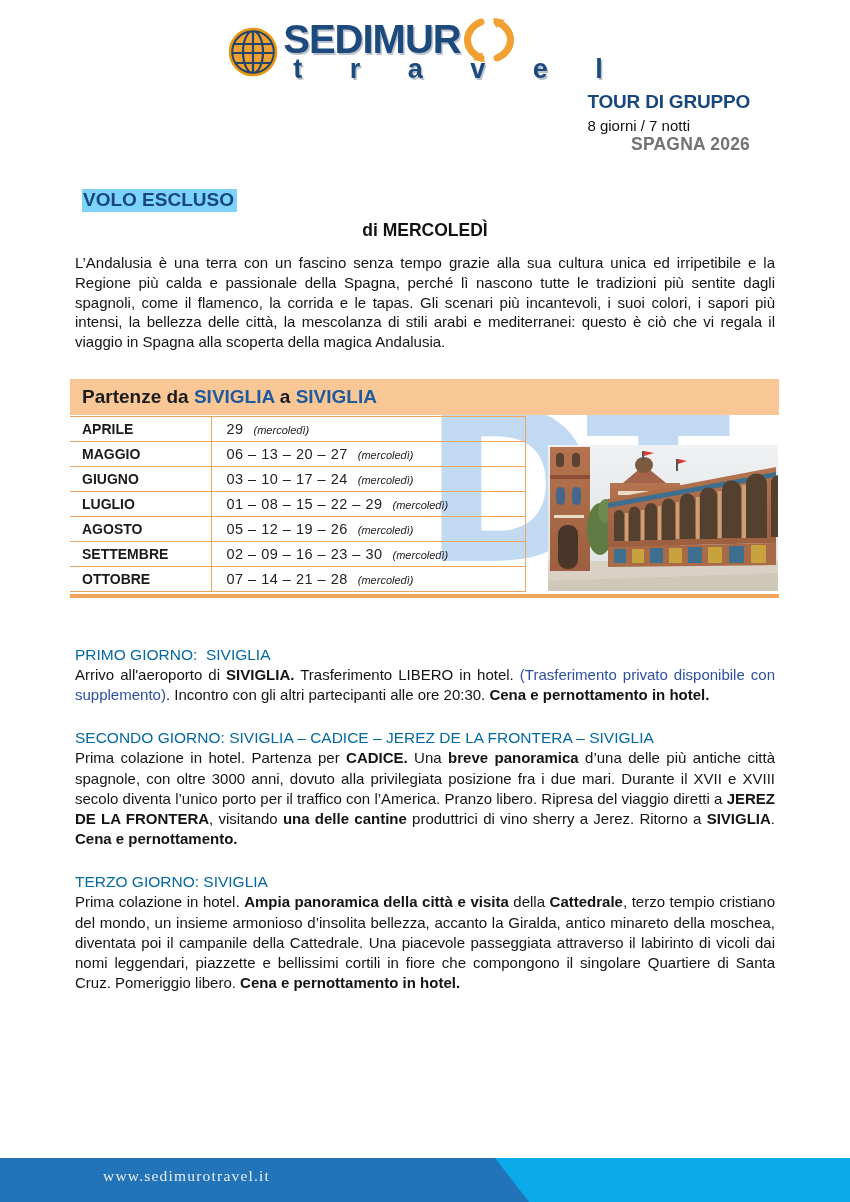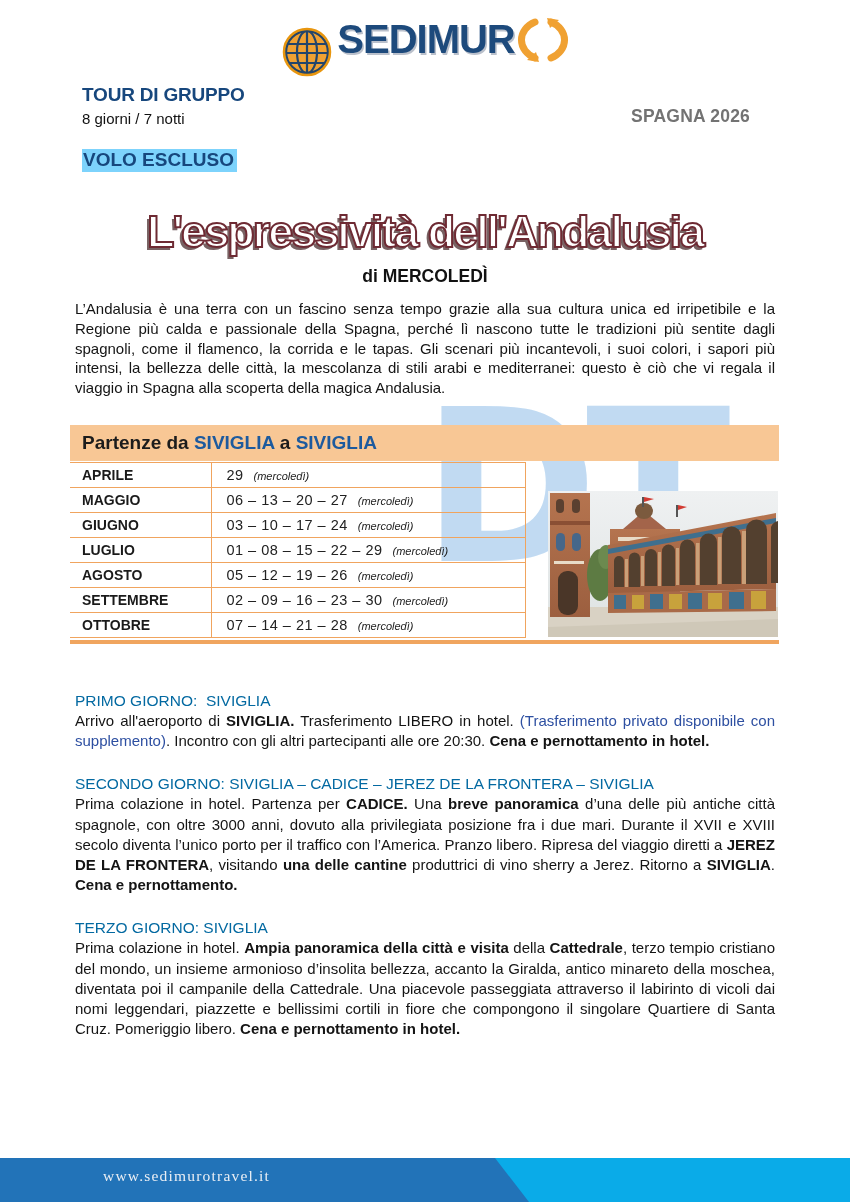--- a/index.html
+++ b/index.html
@@ -33,21 +33,21 @@
     text-shadow:1.5px 1.5px 0 rgba(130,140,160,.55);
   }
   .logo-parens { margin-left:2px; margin-top:2px; }
   .logo-sub {
     margin-top:-8px; padding-left:10px;
     font-size:27px; font-weight:bold; letter-spacing:20px; color:#1d4a7c;
     text-shadow:1.5px 1.5px 0 rgba(130,140,160,.55);
   }
 
   
-  .meta-row { margin:6px 100px 0 82px; display:flex; justify-content:space-between; align-items:flex-end; }
+  .meta-row { margin:6px 100px 12px 82px; display:flex; justify-content:space-between; align-items:flex-end;flex-direction:column; }
   .tour-type { color:#17477d; font-weight:bold; font-size:19px; letter-spacing:-0.2px; }
   .duration { font-size:15px; margin-top:4px; color:#111; }
   .dest-year { color:#737373; font-weight:bold; font-size:17.5px; letter-spacing:0.2px; }
   .flight-note {
     display:inline-block; margin:22px 0 0 82px;
     background:#7dd3fc; color:#17477d;
     font-weight:bold; font-size:19px; padding:0 3px 1px 1px;
   }
 
   
@@ -133,36 +133,36 @@
       <div class="logo-text">
         <div class="logo-line1">
           <span class="logo-brand">SEDIMUR</span>
           <svg class="logo-parens" width="52" height="44" viewBox="0 0 52 44">
             <path d="M18,4 A24,20 0 0 0 18,40" fill="none" stroke="#f0a132" stroke-width="7" stroke-linecap="round"></path>
             <path d="M34,4 A24,20 0 0 1 34,40" fill="none" stroke="#f0a132" stroke-width="7" stroke-linecap="round"></path>
             <polygon points="30,0 42,2 33,10" fill="#f0a132"></polygon>
             <polygon points="22,44 10,42 19,34" fill="#f0a132"></polygon>
           </svg>
         </div>
+        <div class="logo-sub">t r a v e l</div>
       </div>
     </div>
 
     
     <div class="meta-row">
       <div>
         <div class="tour-type">TOUR DI GRUPPO</div>
         <div class="duration">8 giorni / 7 notti</div>
       </div>
       <div class="dest-year">SPAGNA 2026</div>
     </div>
 
     <div class="flight-note">VOLO ESCLUSO</div>
 
     
-    <div class="main-title">L'espressività dell'Andalusia</div>
     <div class="sub-title">di MERCOLEDÌ</div>
 
     
     <p class="intro">L’Andalusia è una terra con un fascino senza tempo grazie alla sua cultura unica ed irripetibile e la Regione più calda e passionale della Spagna, perché lì nascono tutte le tradizioni più sentite dagli spagnoli, come il flamenco, la corrida e le tapas. Gli scenari più incantevoli, i suoi colori, i sapori più intensi, la bellezza delle città, la mescolanza di stili arabi e mediterranei: questo è ciò che vi regala il viaggio in Spagna alla scoperta della magica Andalusia.</p>
 
     
     <div class="departures">
       <div class="dep-bar"><span>Partenze da </span><span class="seg-navy">SIVIGLIA</span><span> a </span><span class="seg-navy">SIVIGLIA</span></div>
       <div class="dep-body">
         <table class="dep-table">

